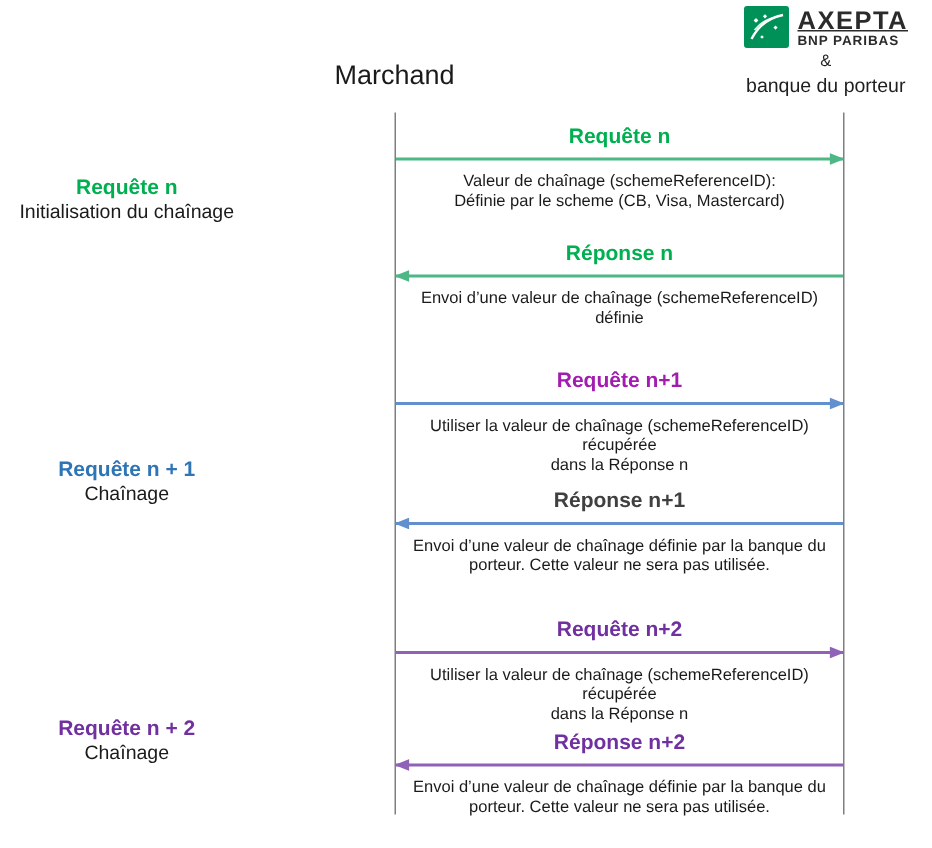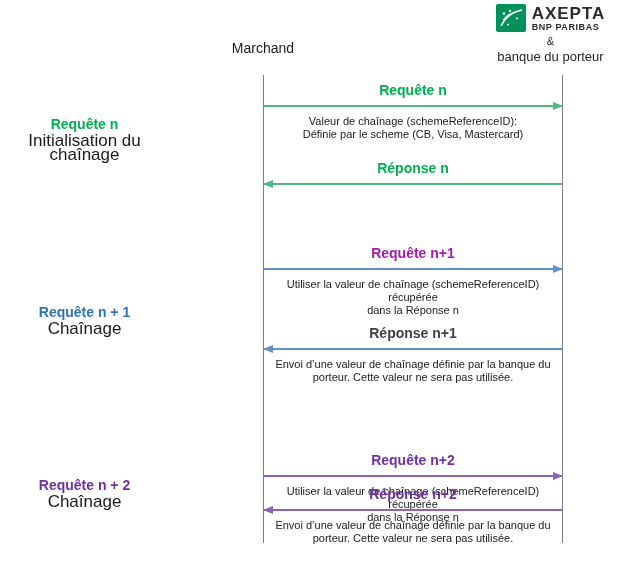--- a/index.html
+++ b/index.html
@@ -1,25 +1,25 @@
 <!DOCTYPE html>
 <html><head>
 <meta charset="utf-8">
 <style>
   * { margin:0; padding:0; box-sizing:border-box; }
   body { background:#fff; font-family:"Liberation Sans", sans-serif; }
   .canvas { position:relative; width:621px; height:565px; background:#ffffff; overflow:hidden; }
 
   
   .actor-left { position:absolute; left:188px; top:40px; width:150px; text-align:center;
-                font-size:14px; color:#1f1f1f; }
+                font-size:18px; color:#1f1f1f; }
   .logo-block { position:absolute; left:483px; top:4px; width:135px; text-align:center; }
   .logo-row { display:flex; align-items:center; justify-content:center; gap:6px; }
   .logo-words { text-align:left; }
-  .logo-brand { font-size:17px; font-weight:bold; letter-spacing:1px; line-height:17px; }
+  .logo-brand { font-size:17px; font-weight:bold; letter-spacing:1px; line-height:17px;text-decoration:underline; }
   .logo-sub { font-size:9px; font-weight:bold; letter-spacing:0.6px; line-height:10px; }
   .logo-amp { font-size:11px; color:#1f1f1f; margin-top:3px; }
   .logo-bank { font-size:13px; color:#1f1f1f; margin-top:2px; }
 
   
   .lifeline { position:absolute; top:75px; width:1px; height:468px; }
   .lifeline.left { left:263px; }
   .lifeline.right { left:562px; }
 
   
@@ -28,21 +28,21 @@
   .msg-arrow { position:relative; height:9px; }
   .msg-line { position:absolute; left:0; right:0; top:3px; height:2px; }
   .head { position:absolute; top:0; width:10px; height:8px; }
   .head.right { right:-1px; clip-path:polygon(0 0, 100% 50%, 0 100%); }
   .head.left  { left:-1px;  clip-path:polygon(100% 0, 0 50%, 100% 100%); }
   .msg-desc { margin-top:4px; font-size:11px; line-height:13px; text-align:center; color:#1a1a1a; }
 
   
   .phase { position:absolute; left:2px; width:165px; text-align:center; }
   .phase-title { font-size:14px; font-weight:bold; line-height:19px; }
-  .phase-sub { font-size:17px; line-height:14px; color:#1a1a1a; }
+  .phase-sub { font-size:13px; line-height:14px; color:#1a1a1a; }
 </style>
 </head>
 <body>
 
 <div class="canvas">
 
   <div class="actor-left" style="color: rgb(26, 26, 26);">Marchand</div>
 
   <div class="logo-block">
     <div class="logo-row">
@@ -79,20 +79,21 @@
     </div>
   </div>
 
   <div class="msg" style="top:158px">
     <div class="msg-title" style="color: rgb(0, 176, 80);">Réponse n</div>
     <div class="msg-arrow">
       <div class="msg-line" style="background: rgb(77, 184, 133);"></div>
       <div class="head left" style="background: rgb(77, 184, 133);"></div>
     </div>
     <div class="msg-desc">
+      <div>Envoi d’une valeur de chaînage (schemeReferenceID) définie</div>
     </div>
   </div>
 
   <div class="msg" style="top:243px">
     <div class="msg-title" style="color: #a21caf;">Requête n+1</div>
     <div class="msg-arrow">
       <div class="msg-line" style="background: rgb(98, 144, 207);"></div>
       <div class="head right" style="background: rgb(98, 144, 207);"></div>
     </div>
     <div class="msg-desc">
@@ -107,21 +108,21 @@
       <div class="msg-line" style="background: rgb(98, 144, 207);"></div>
       <div class="head left" style="background: rgb(98, 144, 207);"></div>
     </div>
     <div class="msg-desc">
       <div>Envoi d’une valeur de chaînage définie par la banque du</div>
       <div>porteur. Cette valeur ne sera pas utilisée.</div>
     </div>
   </div>
 
   <div class="msg" style="top:409px">
-    <div class="msg-title" style="color: rgb(112, 48, 160); margin-top: 41px;">Requête n+2</div>
+    <div class="msg-title" style="color: rgb(112, 48, 160);">Requête n+2</div>
     <div class="msg-arrow">
       <div class="msg-line" style="background: rgb(143, 98, 184);"></div>
       <div class="head right" style="background: rgb(143, 98, 184);"></div>
     </div>
     <div class="msg-desc">
       <div>Utiliser la valeur de chaînage (schemeReferenceID) récupérée</div>
       <div>dans la Réponse n</div>
     </div>
   </div>
 

